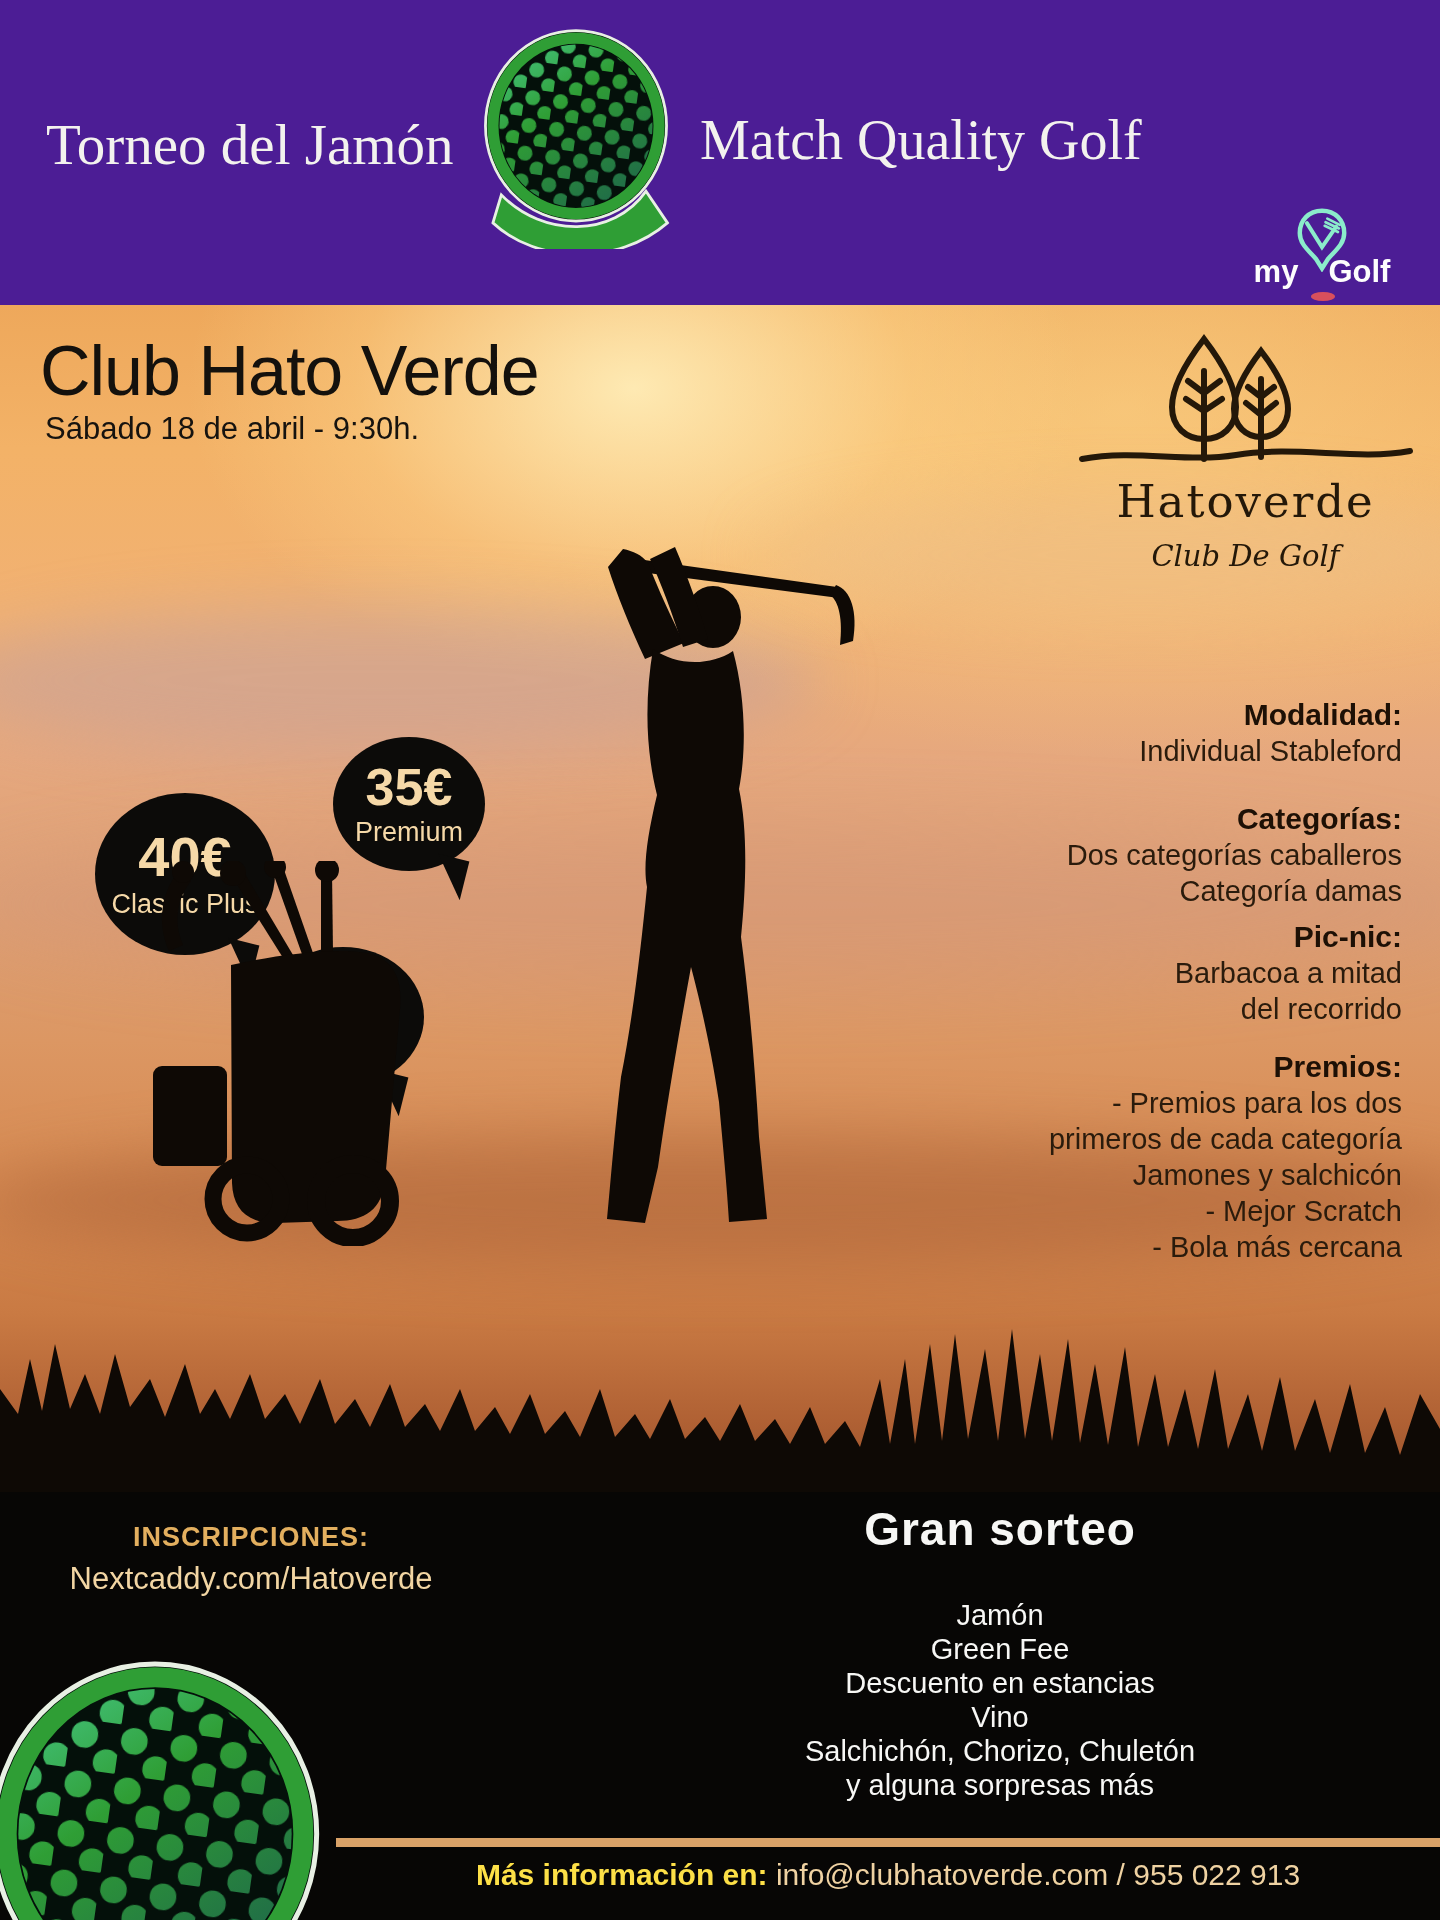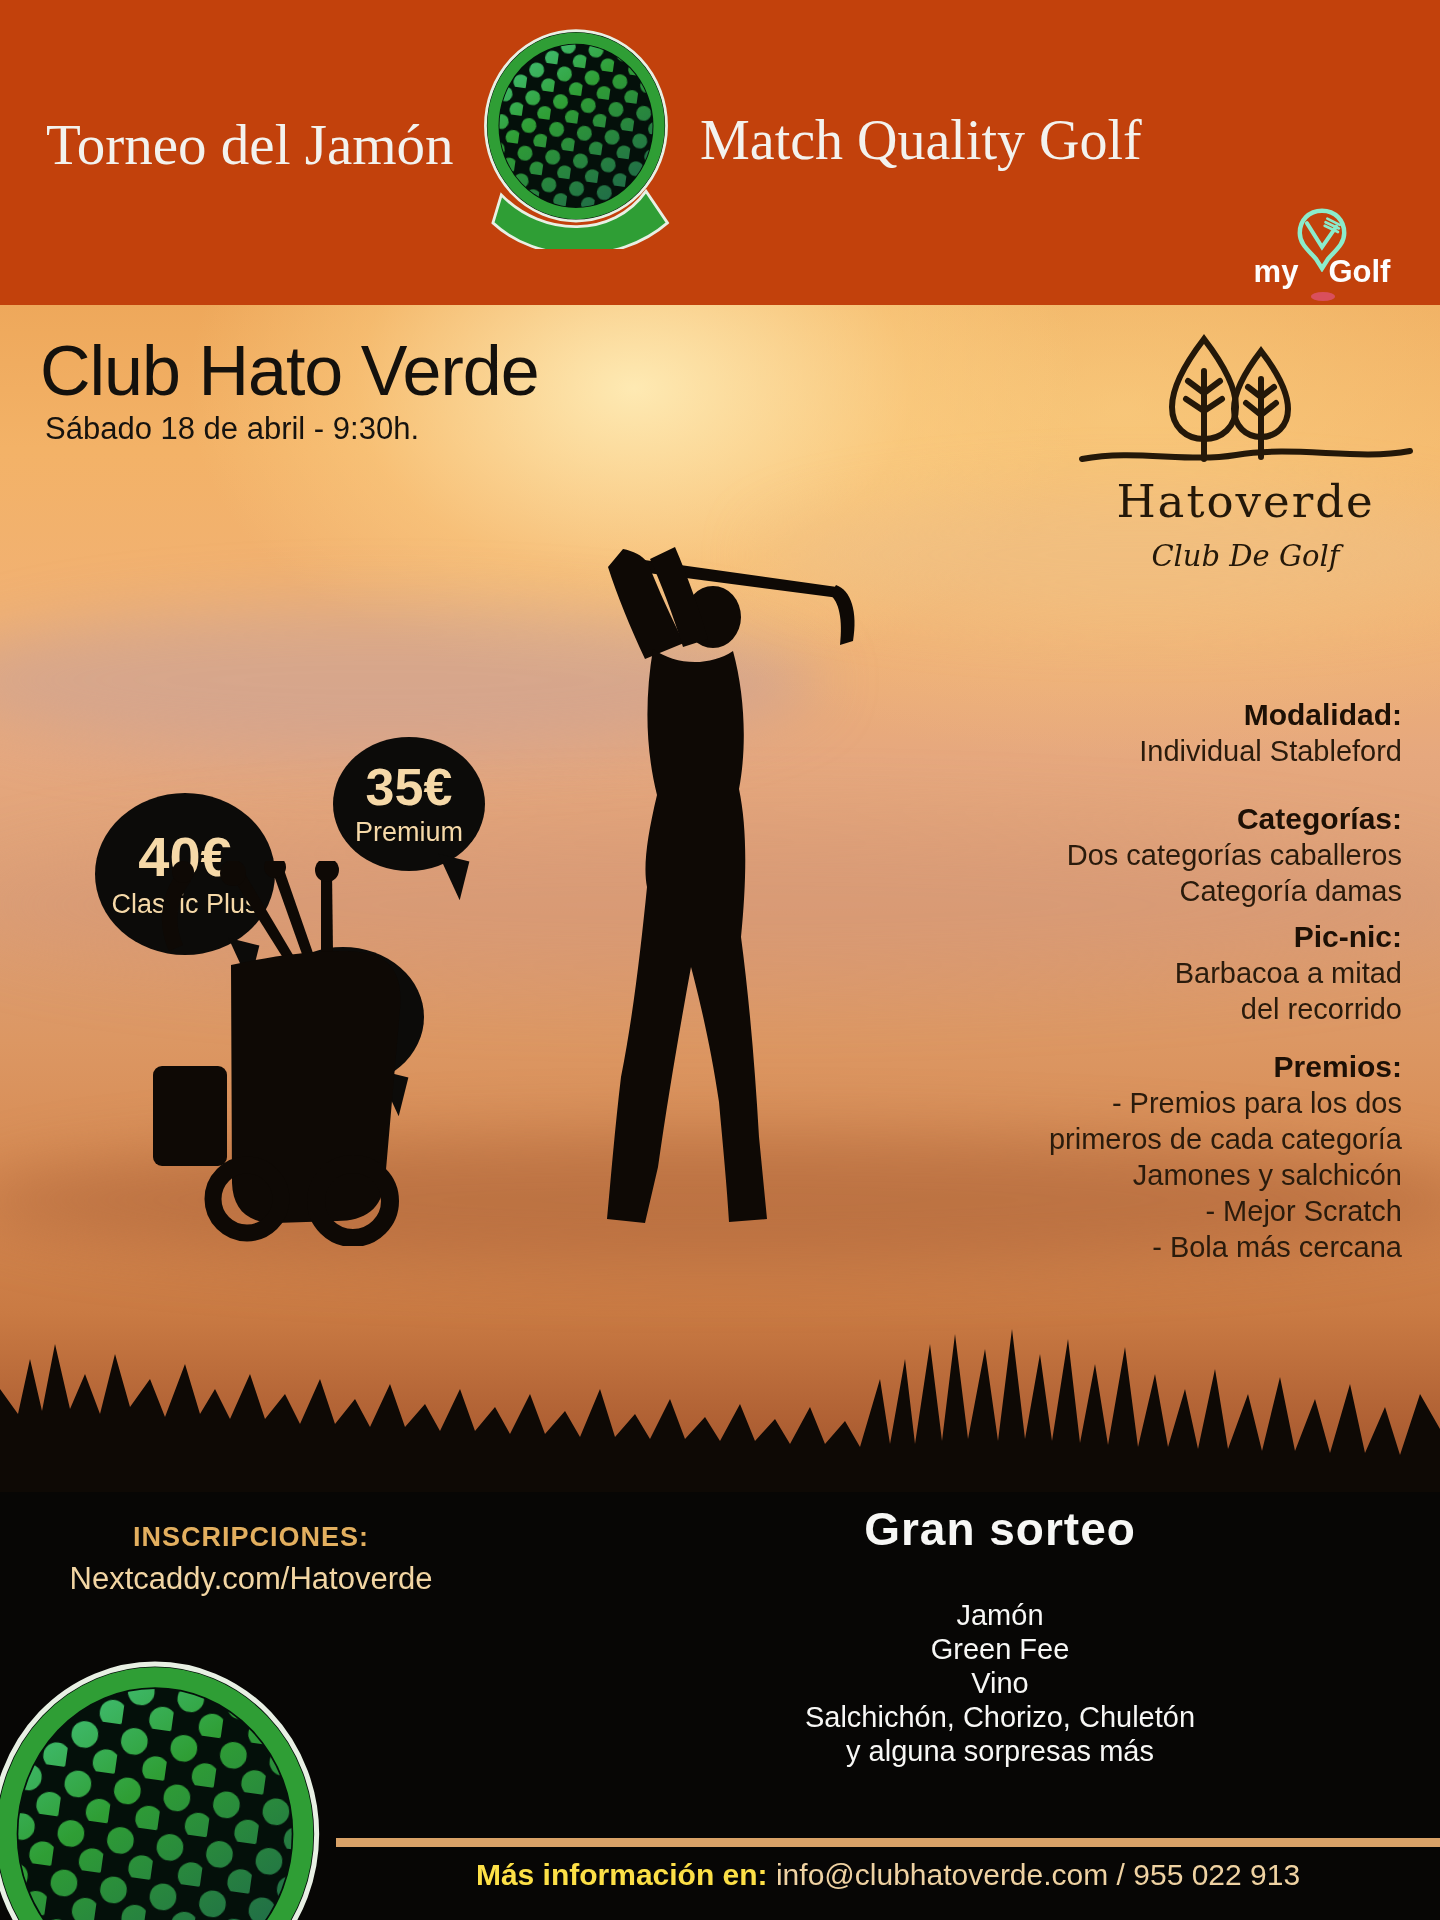--- a/index.html
+++ b/index.html
@@ -1,20 +1,20 @@
 <!DOCTYPE html>
 <html><head>
 <meta charset="utf-8">
 <style>
   html,body{margin:0;padding:0;background:#070605;}
   .poster{position:relative;width:1440px;height:1920px;overflow:hidden;
           background:#070605;font-family:"Liberation Sans",sans-serif;}
 
   
-  .header{position:absolute;left:0;top:0;width:1440px;height:305px;background:#c2410c;}
+  .header{position:absolute;left:0;top:0;width:1440px;height:305px;background:#4c1d95;}
   .header-title{position:absolute;left:46px;top:112px;font-family:"Liberation Serif",serif;
                 font-size:57px;color:#f3f2ee;white-space:nowrap;}
   .q-logo-header{position:absolute;left:478px;top:25px;width:196px;height:224px;}
   .header-brand{position:absolute;left:700px;top:108px;font-family:"Liberation Serif",serif;
                 font-size:56px;color:#f3f2ee;white-space:nowrap;}
   .mygolf{position:absolute;left:1232px;top:208px;width:180px;height:95px;}
   .mygolf-pin{position:absolute;left:62px;top:0;width:56px;height:64px;}
   .mygolf-row{position:absolute;left:0;top:46px;width:100%;display:flex;justify-content:center;gap:30px;
               color:#fdfdfd;font-weight:bold;font-size:31px;}
   .mygolf-lips{position:absolute;left:79px;top:84px;width:24px;height:9px;background:#d94f5c;border-radius:50%;}
@@ -218,20 +218,21 @@
     <div class="inscriptions">
       <div class="ins-heading">INSCRIPCIONES:</div>
       <div class="ins-url">Nextcaddy.com/Hatoverde</div>
     </div>
 
     <div class="raffle">
       <div class="raffle-heading">Gran sorteo</div>
       <div class="raffle-items">
         <div>Jamón</div>
         <div>Green Fee</div>
+        <div>Descuento en estancias</div>
         <div>Vino</div>
         <div>Salchichón, Chorizo, Chuletón</div>
         <div>y alguna sorpresas más</div>
       </div>
     </div>
 
     <svg class="q-logo-bottom" viewBox="0 0 210 240">
       <use href="#qlogo"></use>
     </svg>
 

